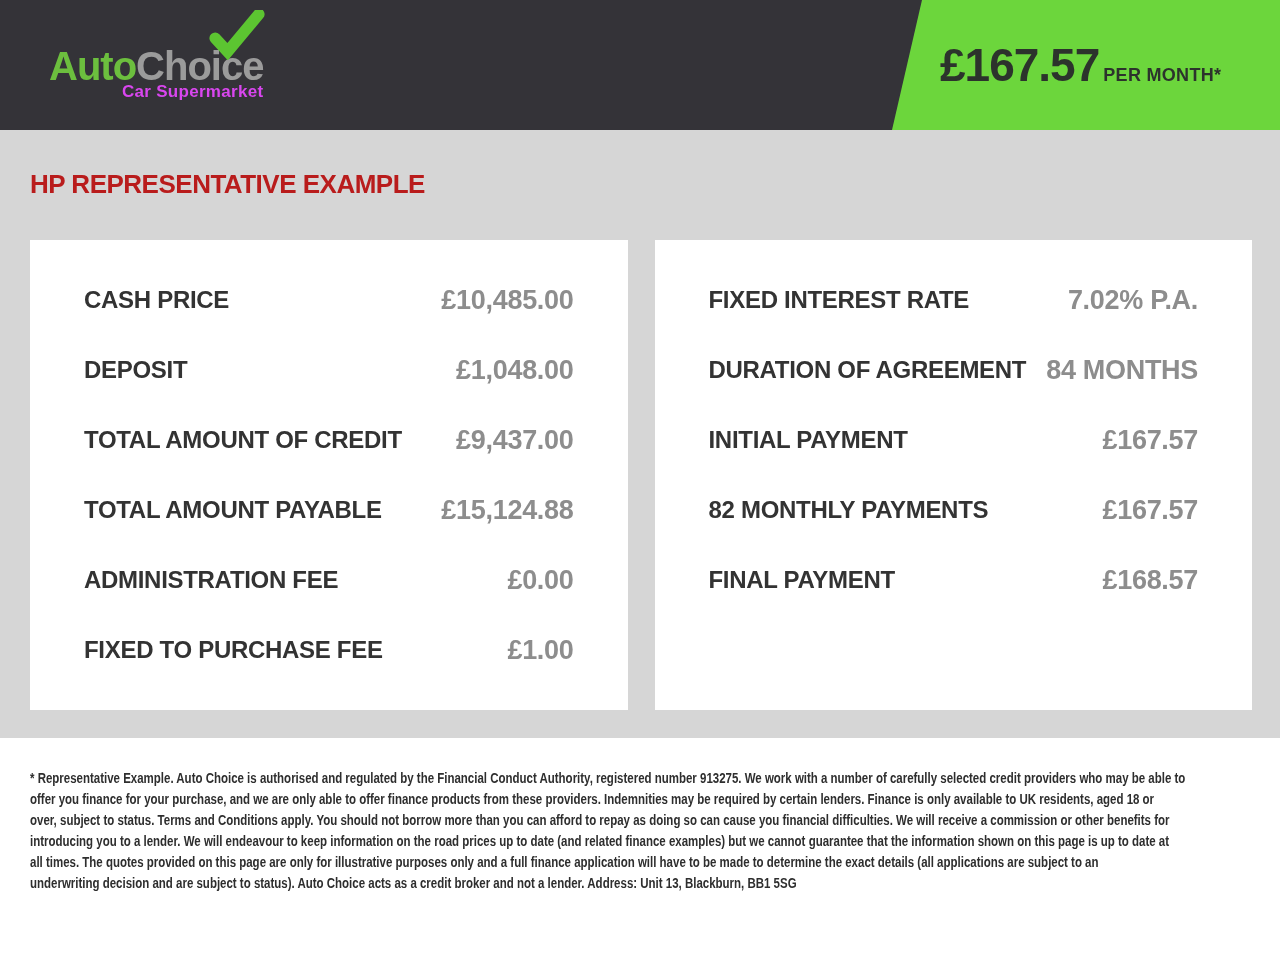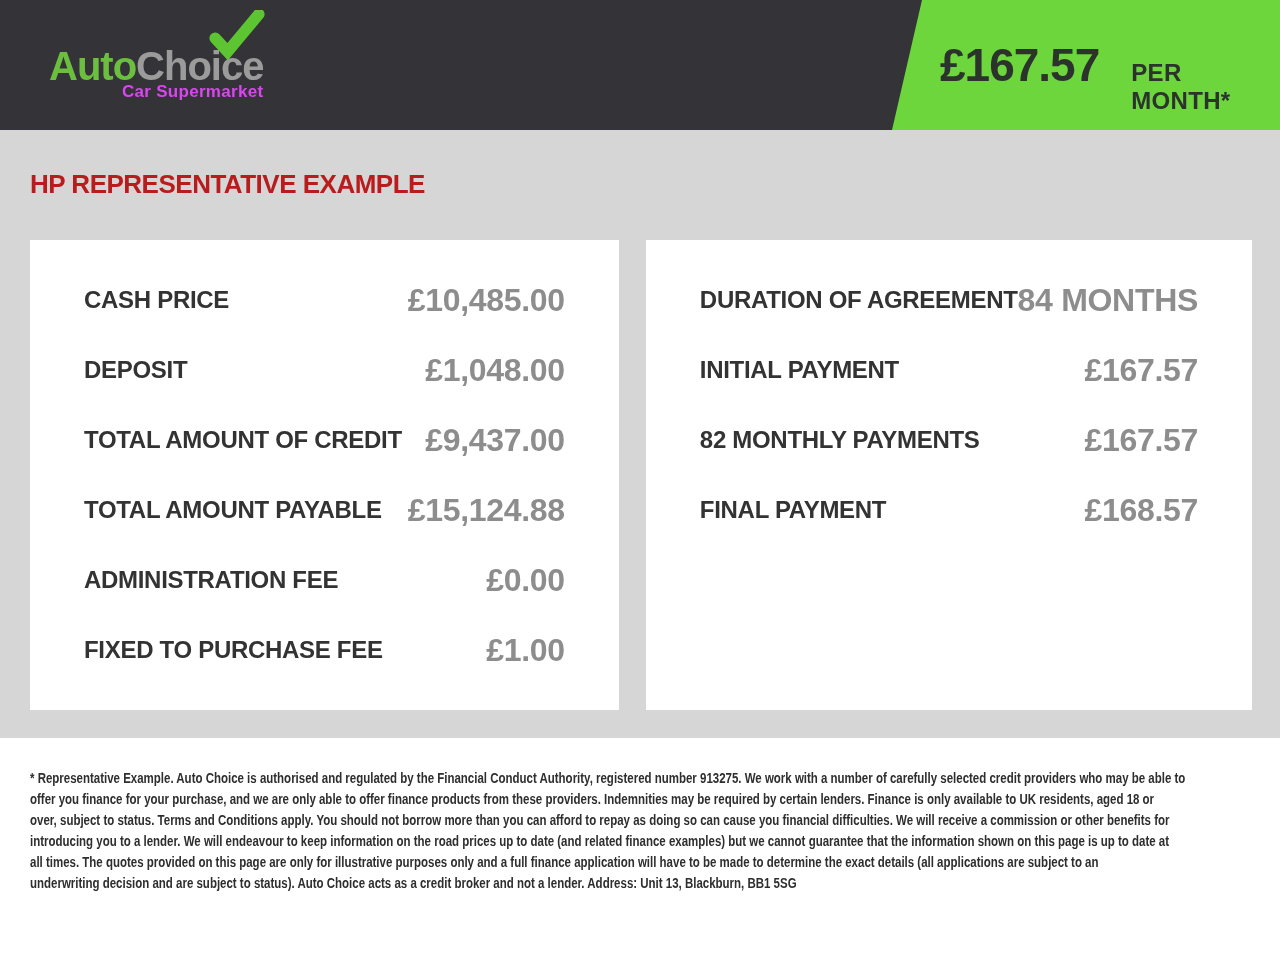--- a/index.html
+++ b/index.html
@@ -62,24 +62,24 @@
     padding: 42px 0 0 48px;
   }
   .price-amount {
     font-size: 46px;
     font-weight: bold;
     color: #2c332c;
     letter-spacing: -1px;
     line-height: 1;
   }
   .price-period {
-    font-size: 24px;
+    font-size: 18px;
     font-weight: bold;
     color: #2c332c;
-    margin-left: 32px;
+    margin-left: 4px;
     letter-spacing: 0.3px;
   }
 
   
   .main {
     width: 1280px;
     height: 608px;
     background: #d6d6d6;
     padding: 40px 28px 0 30px;
   }
@@ -110,21 +110,21 @@
     align-items: center;
   }
   .finance-label {
     font-size: 24px;
     font-weight: bold;
     color: #333333;
     letter-spacing: -0.3px;
     white-space: nowrap;
   }
   .finance-value {
-    font-size: 32px;
+    font-size: 27px;
     font-weight: bold;
     color: #8d8d8d;
     letter-spacing: -0.3px;
     white-space: nowrap;
   }
 
   
   .footer {
     width: 1123px;
     height: 222px;
@@ -186,20 +186,24 @@
         <span class="finance-value">£0.00</span>
       </div>
       <div class="finance-row">
         <span class="finance-label">FIXED TO PURCHASE FEE</span>
         <span class="finance-value">£1.00</span>
       </div>
     </div>
 
     <div class="card">
       <div class="finance-row">
+        <span class="finance-label">FIXED INTEREST RATE</span>
+        <span class="finance-value">7.02% P.A.</span>
+      </div>
+      <div class="finance-row">
         <span class="finance-label">DURATION OF AGREEMENT</span>
         <span class="finance-value">84 MONTHS</span>
       </div>
       <div class="finance-row">
         <span class="finance-label">INITIAL PAYMENT</span>
         <span class="finance-value">£167.57</span>
       </div>
       <div class="finance-row">
         <span class="finance-label">82 MONTHLY PAYMENTS</span>
         <span class="finance-value">£167.57</span>

